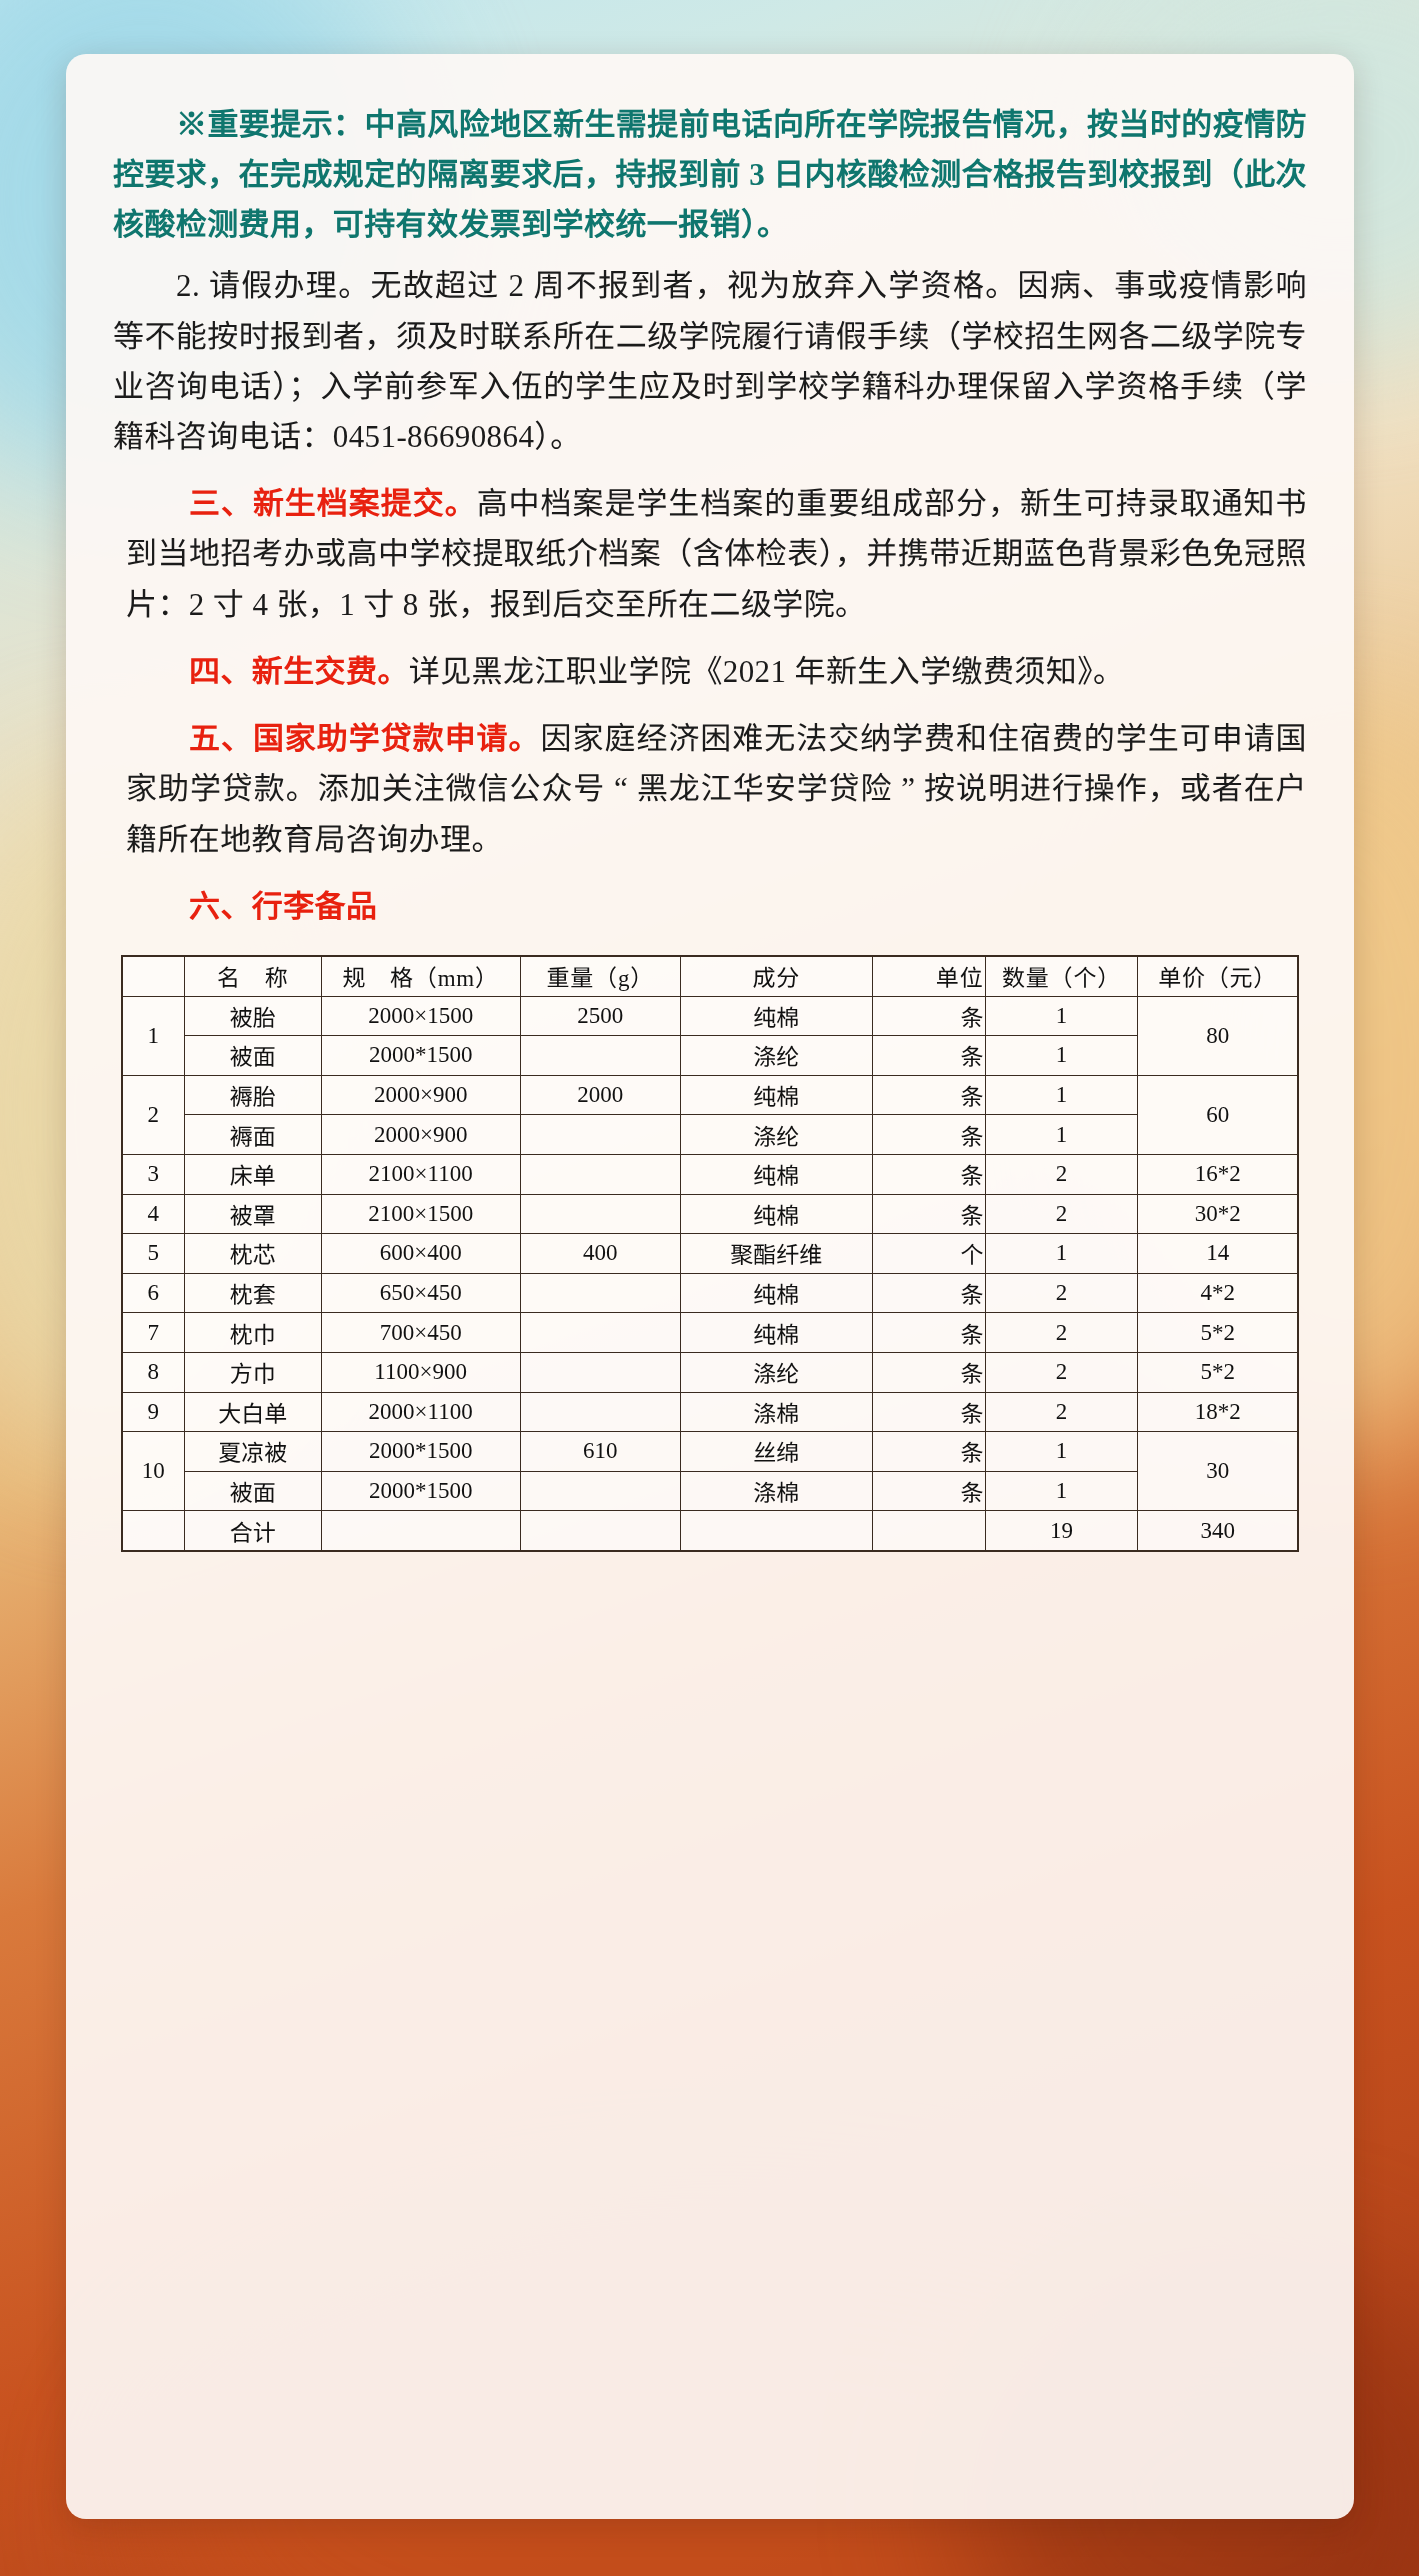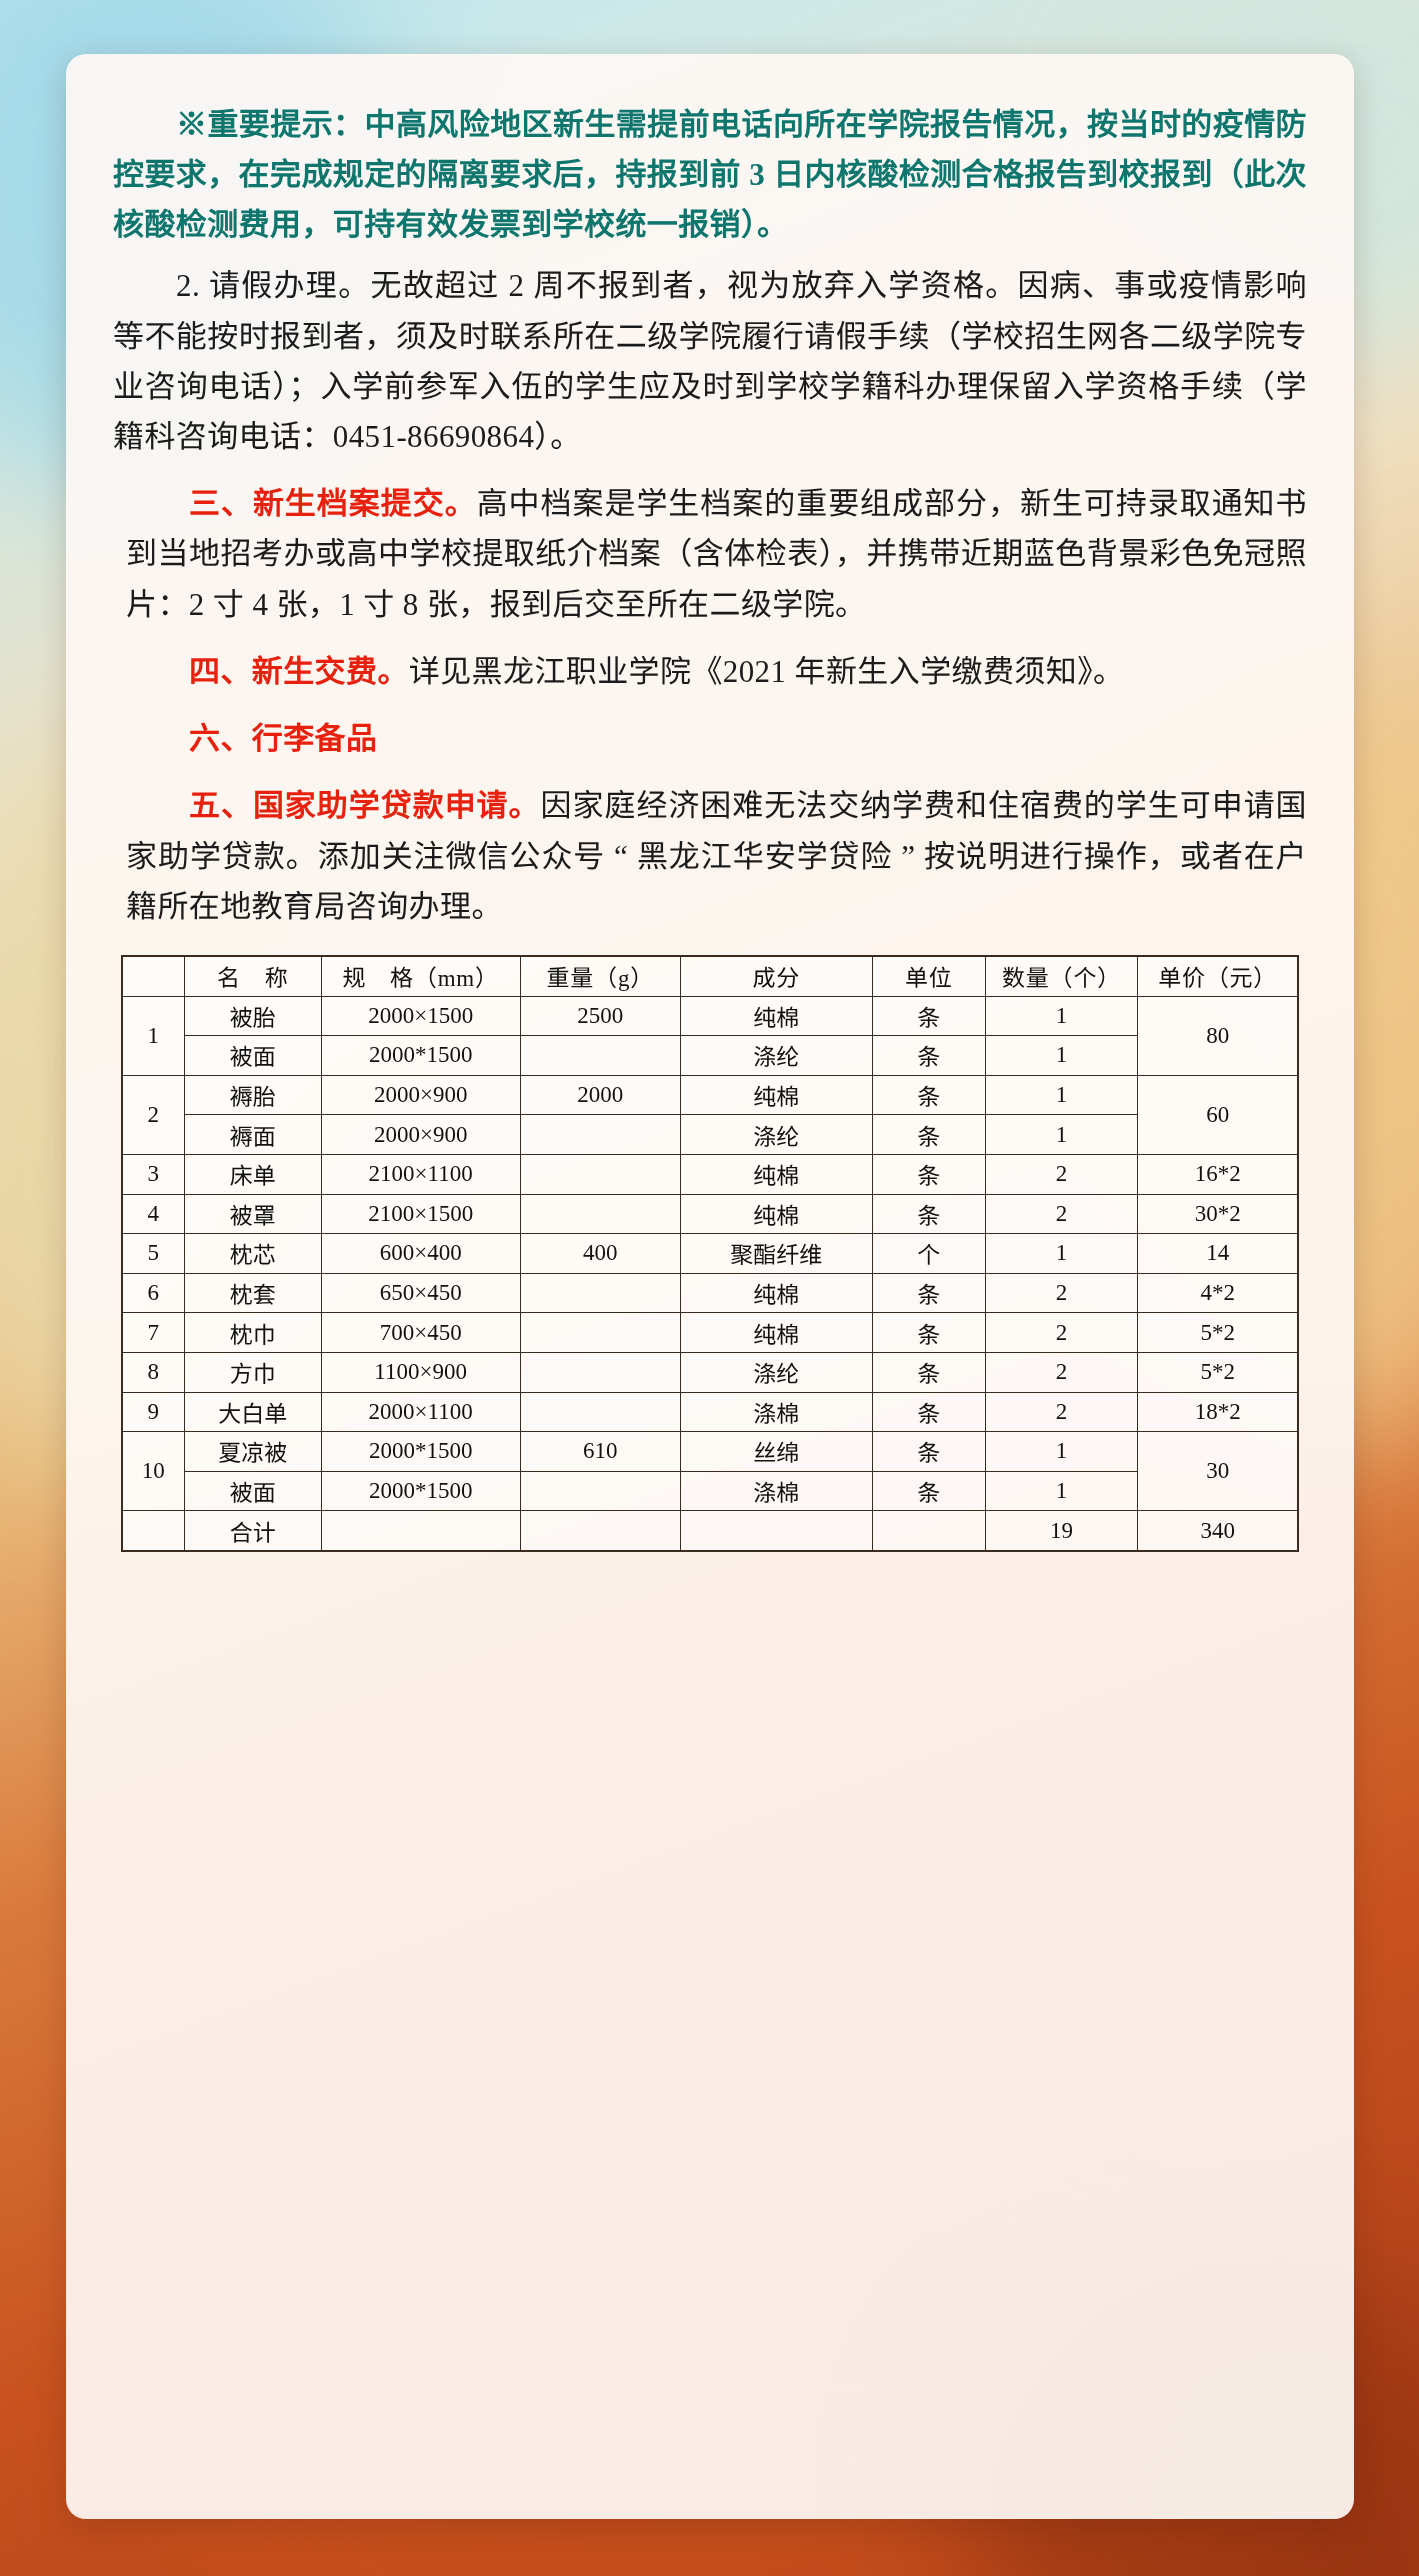--- a/index.html
+++ b/index.html
@@ -90,21 +90,21 @@
     white-space: nowrap;
   }
   table.goods thead td {
     letter-spacing: 0.8px;
   }
   table.goods .c-idx { width: 57px; }
   table.goods .c-name { width: 130px; }
   table.goods .c-spec { width: 191px; }
   table.goods .c-weight { width: 153px; }
   table.goods .c-comp { width: 184px; }
-  table.goods .c-unit { width: 107px; }
+  table.goods .c-unit { width: 107px; text-align: right; }
   table.goods .c-qty { width: 145px; }
   table.goods .c-price { width: 153px; }
   .outer-border {
     border: 2.3px solid #3a2b20;
     padding: 0;
   }
 </style>
 </head>
 <body>
 
@@ -120,23 +120,23 @@
 
     <p class="notice">※重要提示：中高风险地区新生需提前电话向所在学院报告情况，按当时的疫情防控要求，在完成规定的隔离要求后，持报到前 3 日内核酸检测合格报告到校报到（此次核酸检测费用，可持有效发票到学校统一报销）。</p>
 
     <p class="indent">2. 请假办理。无故超过 2 周不报到者，视为放弃入学资格。因病、事或疫情影响等不能按时报到者，须及时联系所在二级学院履行请假手续（学校招生网各二级学院专业咨询电话）；入学前参军入伍的学生应及时到学校学籍科办理保留入学资格手续（学籍科咨询电话：0451-86690864）。</p>
 
 
     <p class="indent sec-gap"><span class="heading-red">三、新生档案提交。</span><span>高中档案是学生档案的重要组成部分，新生可持录取通知书到当地招考办或高中学校提取纸介档案（含体检表），并携带近期蓝色背景彩色免冠照片：2 寸 4 张，1 寸 8 张，报到后交至所在二级学院。</span></p>
 
     <p class="indent sec-gap"><span class="heading-red">四、新生交费。</span><span>详见黑龙江职业学院《2021 年新生入学缴费须知》。</span></p>
 
+    <p class="indent sec-gap"><span class="heading-red">五、国家助学贷款申请。</span><span>因家庭经济困难无法交纳学费和住宿费的学生可申请国家助学贷款。添加关注微信公众号 “ 黑龙江华安学贷险 ” 按说明进行操作，或者在户籍所在地教育局咨询办理。</span></p>
+
     <p class="indent sec-gap heading-red">六、行李备品</p>
-
-    <p class="indent sec-gap"><span class="heading-red">五、国家助学贷款申请。</span><span>因家庭经济困难无法交纳学费和住宿费的学生可申请国家助学贷款。添加关注微信公众号 “ 黑龙江华安学贷险 ” 按说明进行操作，或者在户籍所在地教育局咨询办理。</span></p>
 
     <div class="table-wrap">
       <table class="goods outer-border">
         <thead>
           <tr>
             <td class="c-idx"></td>
             <td class="c-name">名　称</td>
             <td class="c-spec">规　格（mm）</td>
             <td class="c-weight">重量（g）</td>
             <td class="c-comp">成分</td>

